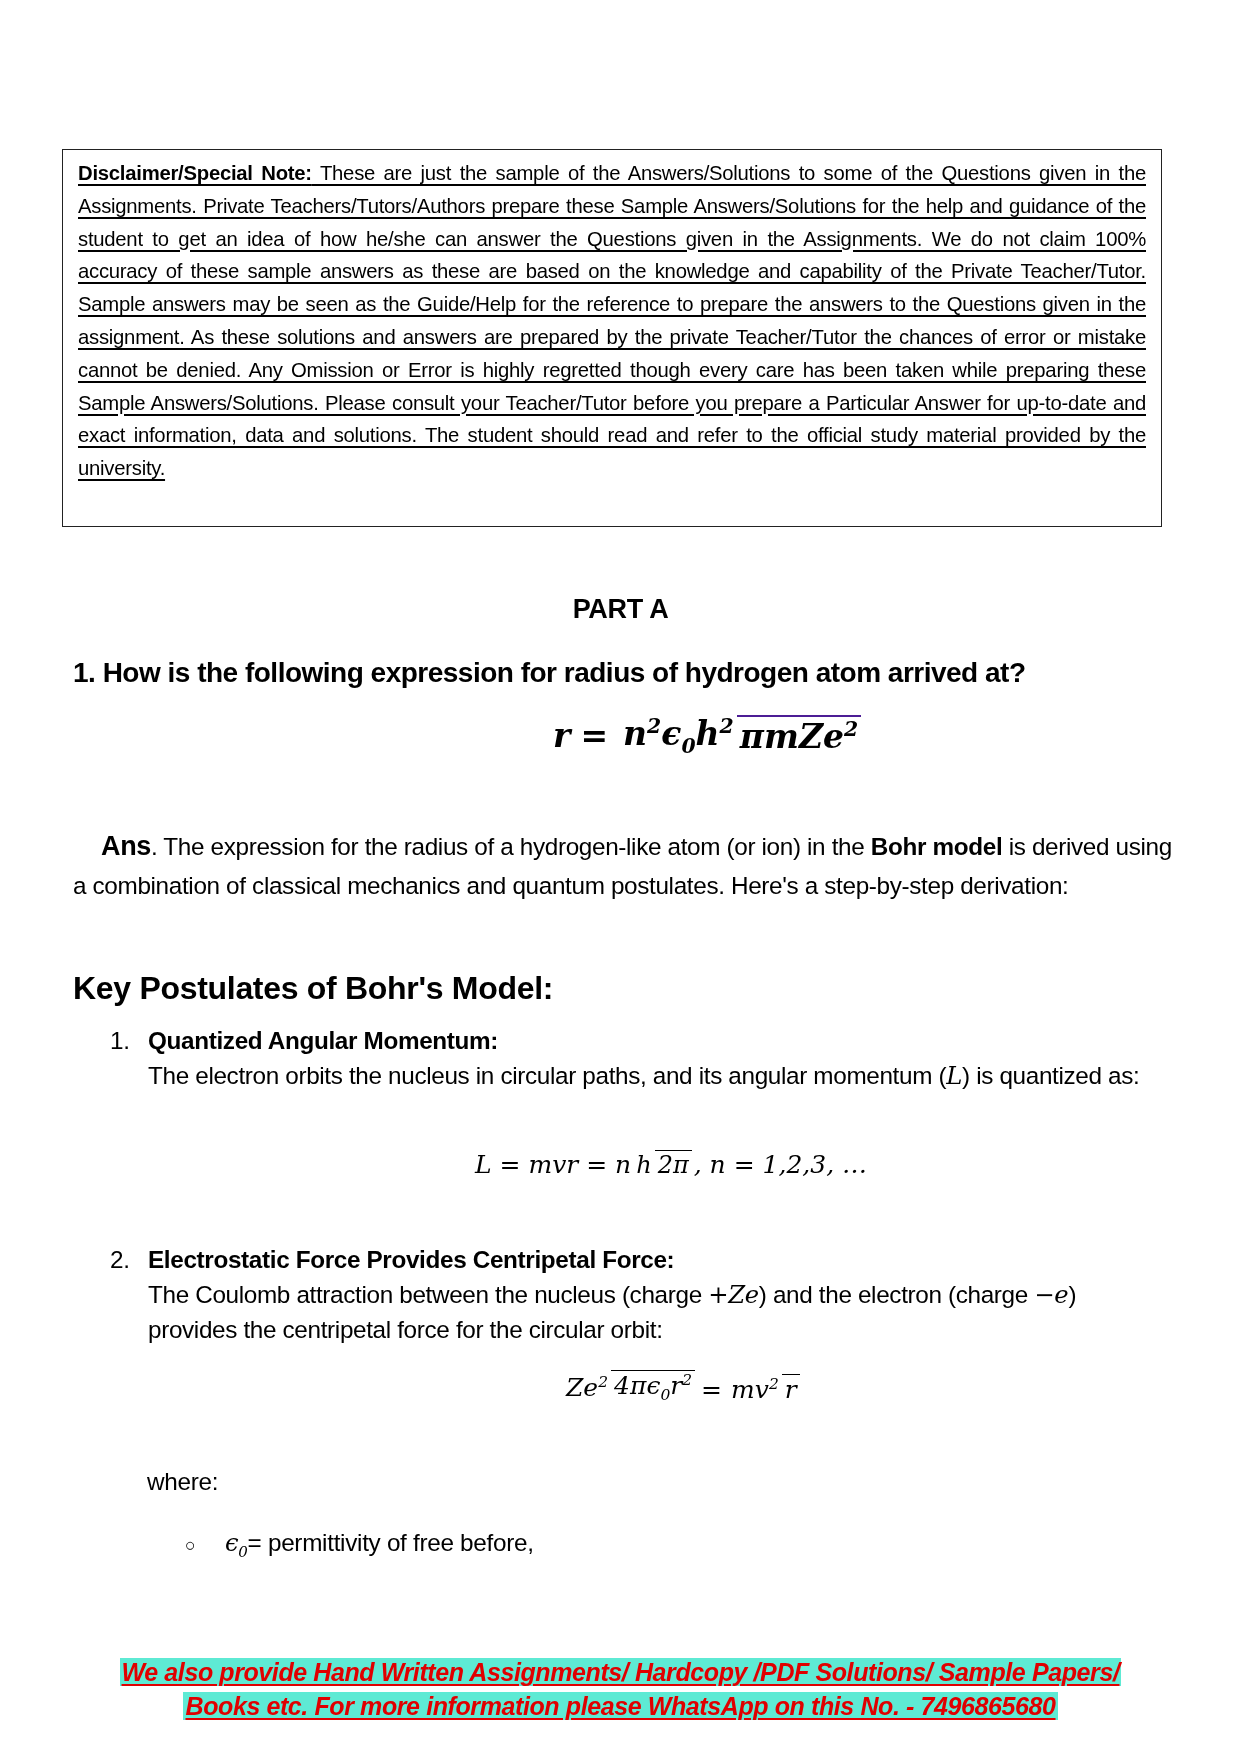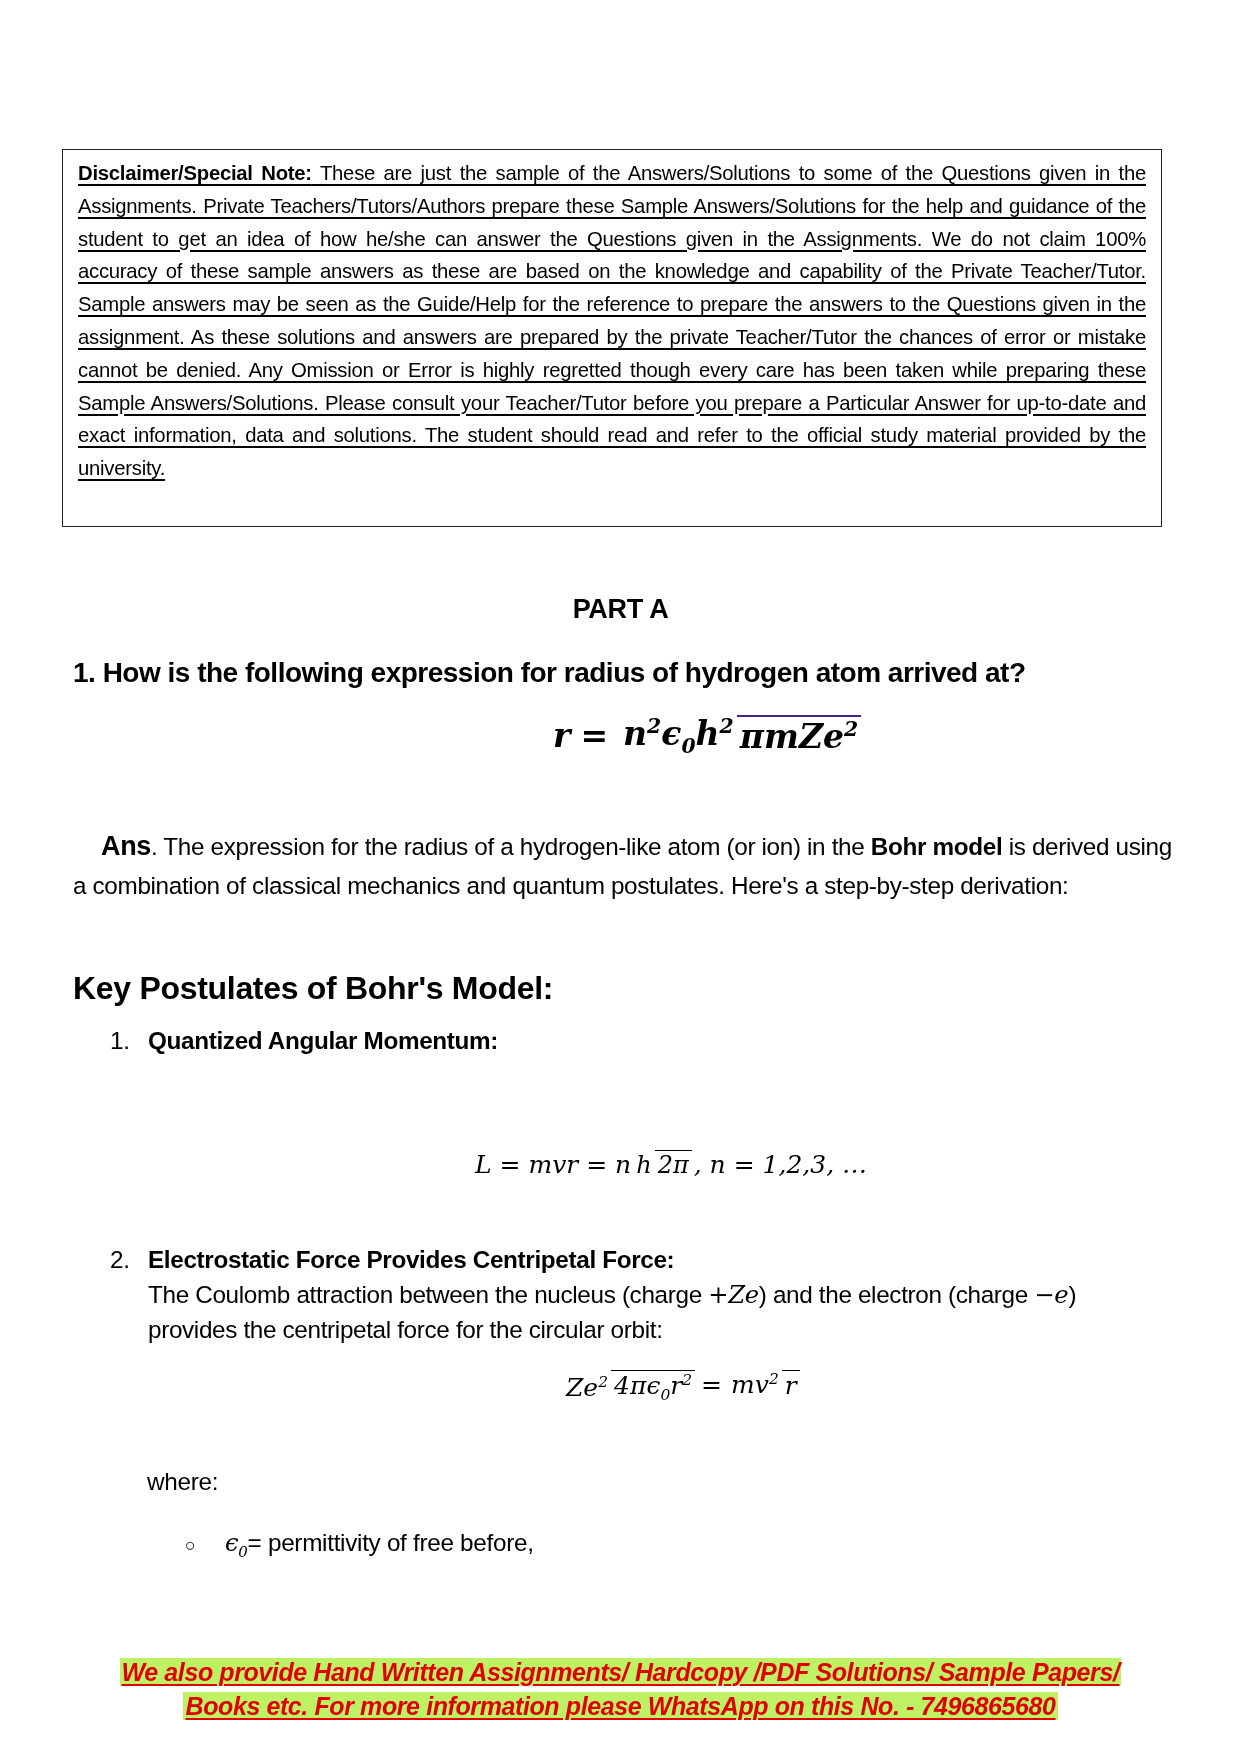--- a/index.html
+++ b/index.html
@@ -119,21 +119,21 @@
       white-space: nowrap;
     }
     .eq-L .frac { font-size: 24px; margin: 0 2px; }
 
     .eq-coulomb {
       position: absolute;
       left: 563px;
       top: 1370px;
       font-size: 25px;
       display: flex;
-      align-items: flex-start;
+      align-items: flex-end;
     }
     .eq-coulomb .eqsign { margin: 0 6px; font-style: normal; }
 
     .where {
       position: absolute;
       left: 147px;
       top: 1468px;
       font-size: 24.3px;
       letter-spacing: -0.3px;
     }
@@ -160,21 +160,21 @@
       top: 1655px;
       text-align: center;
       color: #e00000;
       font-weight: bold;
       font-style: italic;
       font-size: 25px;
       line-height: 34px;
       letter-spacing: -0.4px;
     }
     .promo span {
-      background: #bef264;
+      background: #5eead4;
       text-decoration: underline;
       text-underline-offset: 3px;
       text-decoration-thickness: 2px;
       padding: 0 2px;
     }
   </style>
 </head>
 <body>
 
 <div class="disclaimer-box">
@@ -195,20 +195,21 @@
 </div>
 
 <p class="answer"><span class="ans-label">Ans</span><span>. The expression for the radius of a hydrogen-like atom (or ion) in the </span><b>Bohr model</b><span> is derived using a combination of classical mechanics and quantum postulates. Here's a step-by-step derivation:</span></p>
 
 <div class="subheading">Key Postulates of Bohr's Model:</div>
 
 <div class="list-item" style="top:1023px;">
   <span class="num-label">1.</span>
   <div class="body">
     <div class="title">Quantized Angular Momentum:</div>
+    <div><span>The electron orbits the nucleus in circular paths, and its angular momentum (</span><span class="math">L</span><span>) is quantized as:</span></div>
   </div>
 </div>
 
 <div class="eq-L math">
   <span>L = mvr = n</span>
   <span class="frac thin">
     <span class="num">h</span>
     <span class="den">2π</span>
   </span>
   <span>, n = 1,2,3, …</span>

